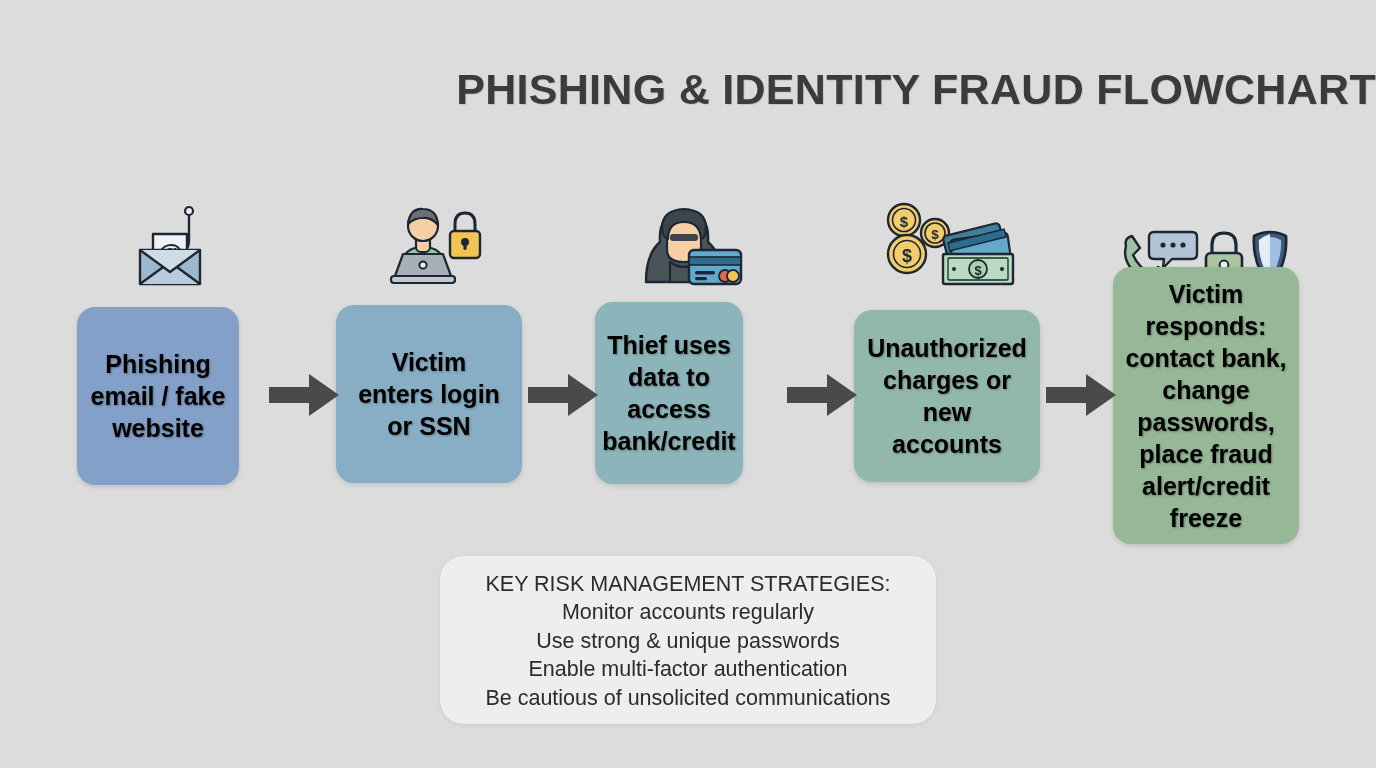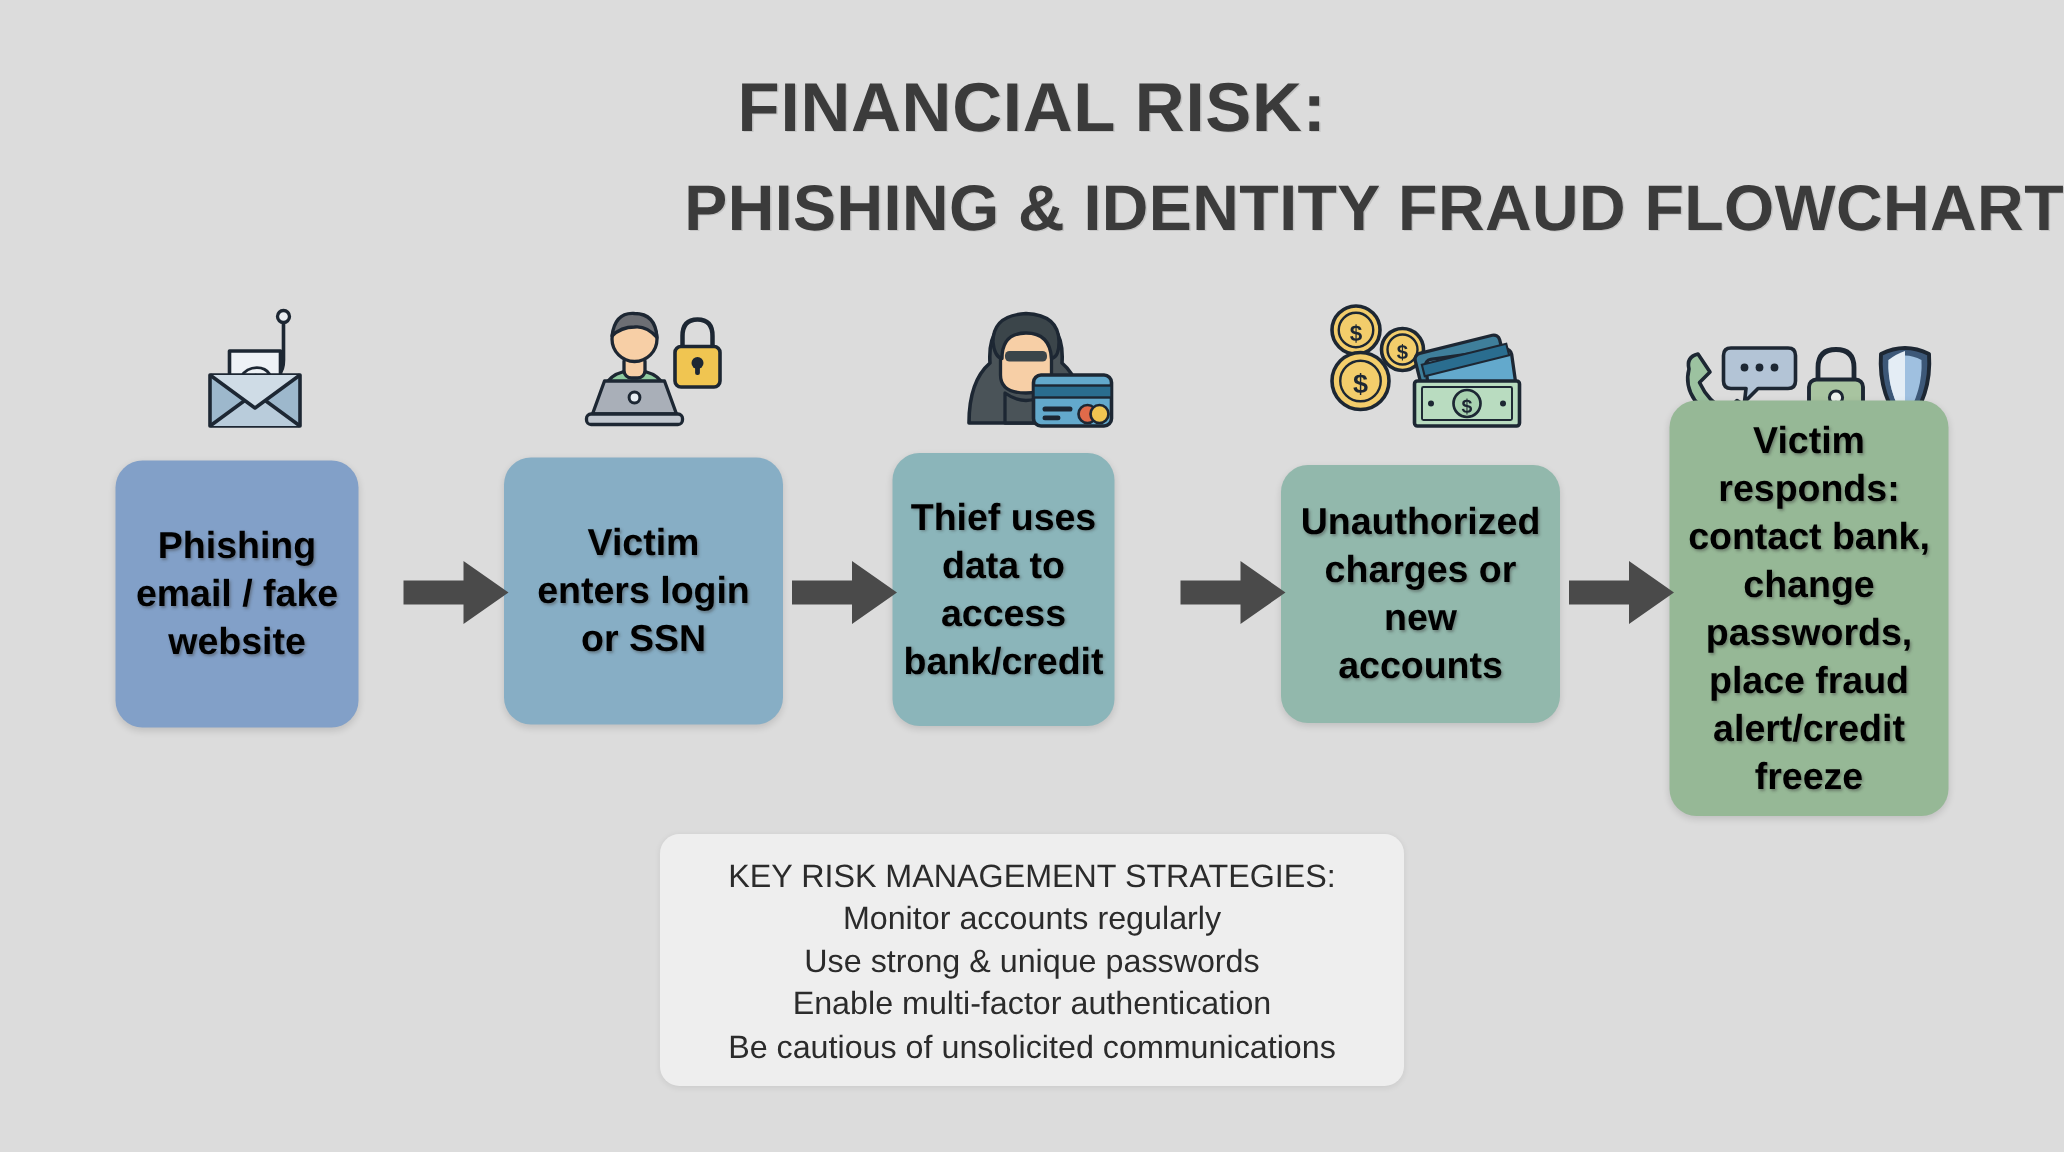--- a/index.html
+++ b/index.html
@@ -92,21 +92,21 @@
   }
 
   
   #footer-panel {
     position: absolute;
     left: 440px;
     top: 556px;
     width: 496px;
     height: 168px;
     background: #eeeeee;
-    border-radius: 13px;
+    border-radius: 24px;
     box-shadow: 0 1px 4px rgba(0,0,0,0.08);
     display: flex;
     flex-direction: column;
     align-items: center;
     justify-content: center;
     padding-top: 2px;
     box-sizing: border-box;
   }
   .footer-line {
     color: #2b2b2b;
@@ -115,21 +115,20 @@
     text-align: center;
     white-space: nowrap;
   }
 
   svg { display: block; overflow: visible; }
 </style>
 </head>
 <body>
 
 <div id="title-block">
-  <div id="title-line1">FINANCIAL RISK:</div>
   <div id="title-line2">PHISHING &amp; IDENTITY FRAUD FLOWCHART</div>
 </div>
 
 <div id="flow-row">
 
   <div class="stage" style="left:77px; top:0;">
     <div class="stage-icons" style="top:6px;">
       <span>
         <svg width="78" height="82" viewBox="0 0 78 82">
 

